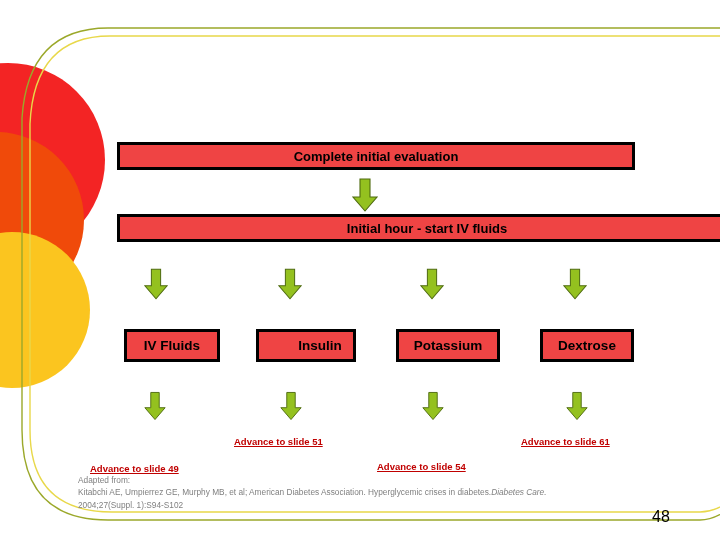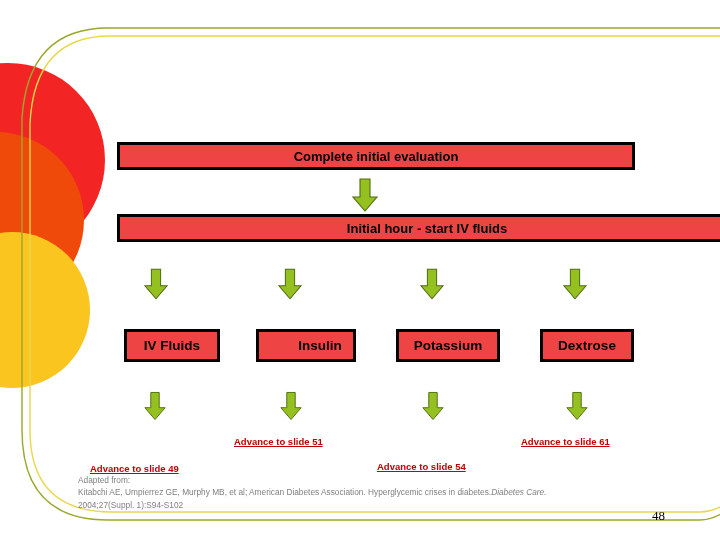--- a/index.html
+++ b/index.html
@@ -141,24 +141,23 @@
     white-space: nowrap;
   }
   .citation-line { display: block; }
   .citation em { font-style: italic; }
 
   
   .slide-number {
     position: absolute;
     left: 652px;
     top: 508px;
-    font-size: 13px;
+    font-size: 16px;
     color: #000000;
     font-weight: normal;
-    font-family: Liberation Serif, serif;
   }
 </style>
 </head>
 <body>
 
 <div id="slide">
 
   <svg class="deco-layer" viewBox="0 0 720 540" xmlns="http://www.w3.org/2000/svg">
     <defs>
       <clipPath id="slideClip">

